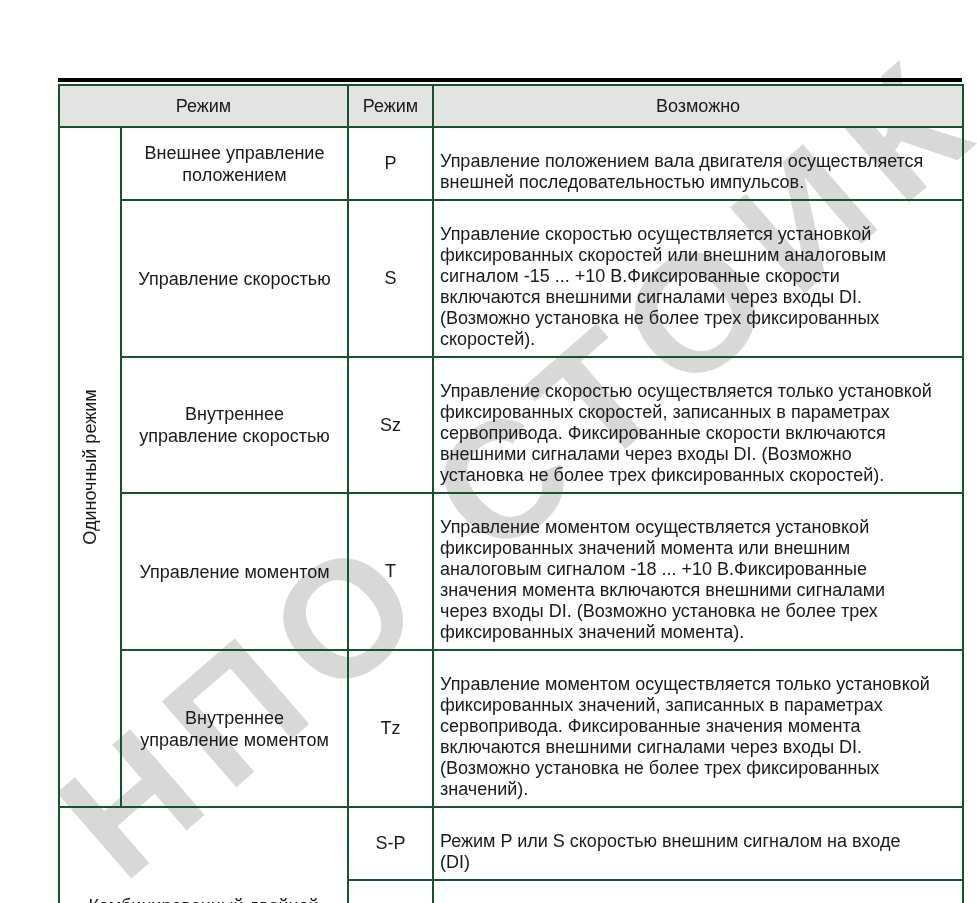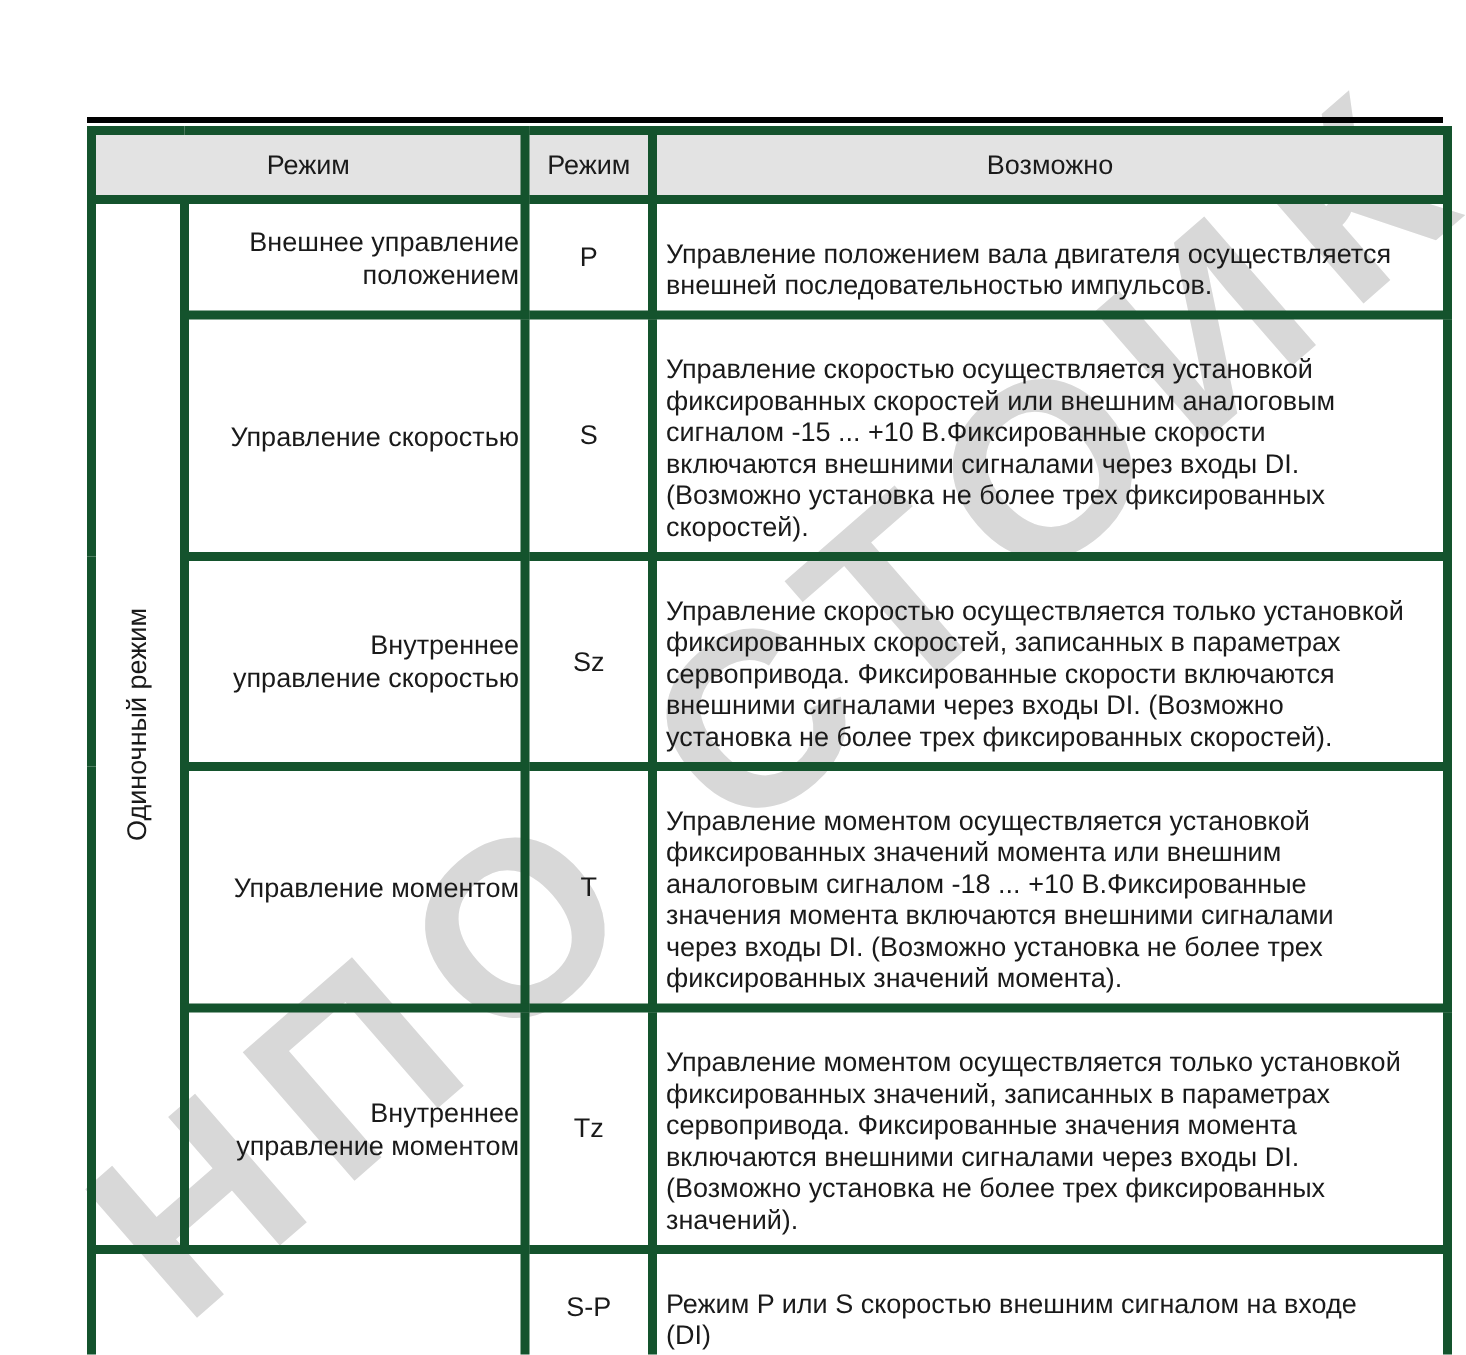--- a/index.html
+++ b/index.html
@@ -48,32 +48,32 @@
     border-bottom: 6px solid #000000;
     padding-top: 2px;
     z-index: 1;
   }
   table.modes {
     border-collapse: collapse;
     width: 100%;
     table-layout: fixed;
   }
   table.modes td {
-    border: 6px solid #14532d;
+    border: 2px solid #14532d;
     vertical-align: middle;
     font-size: 18px;
     background: transparent;
   }
   tr.head td {
     background: #e3e3e3;
     text-align: center;
     height: 38px;
   }
   td.namecell {
-    text-align: right;
+    text-align: center;
     white-space: pre-line;
     line-height: 22px;
   }
   td.codecell { text-align: center; }
   td.desccell {
     font-size: 17px;
     line-height: 21px;
     padding: 23px 4px 6px 6px;
     white-space: pre-line;
     vertical-align: middle;

